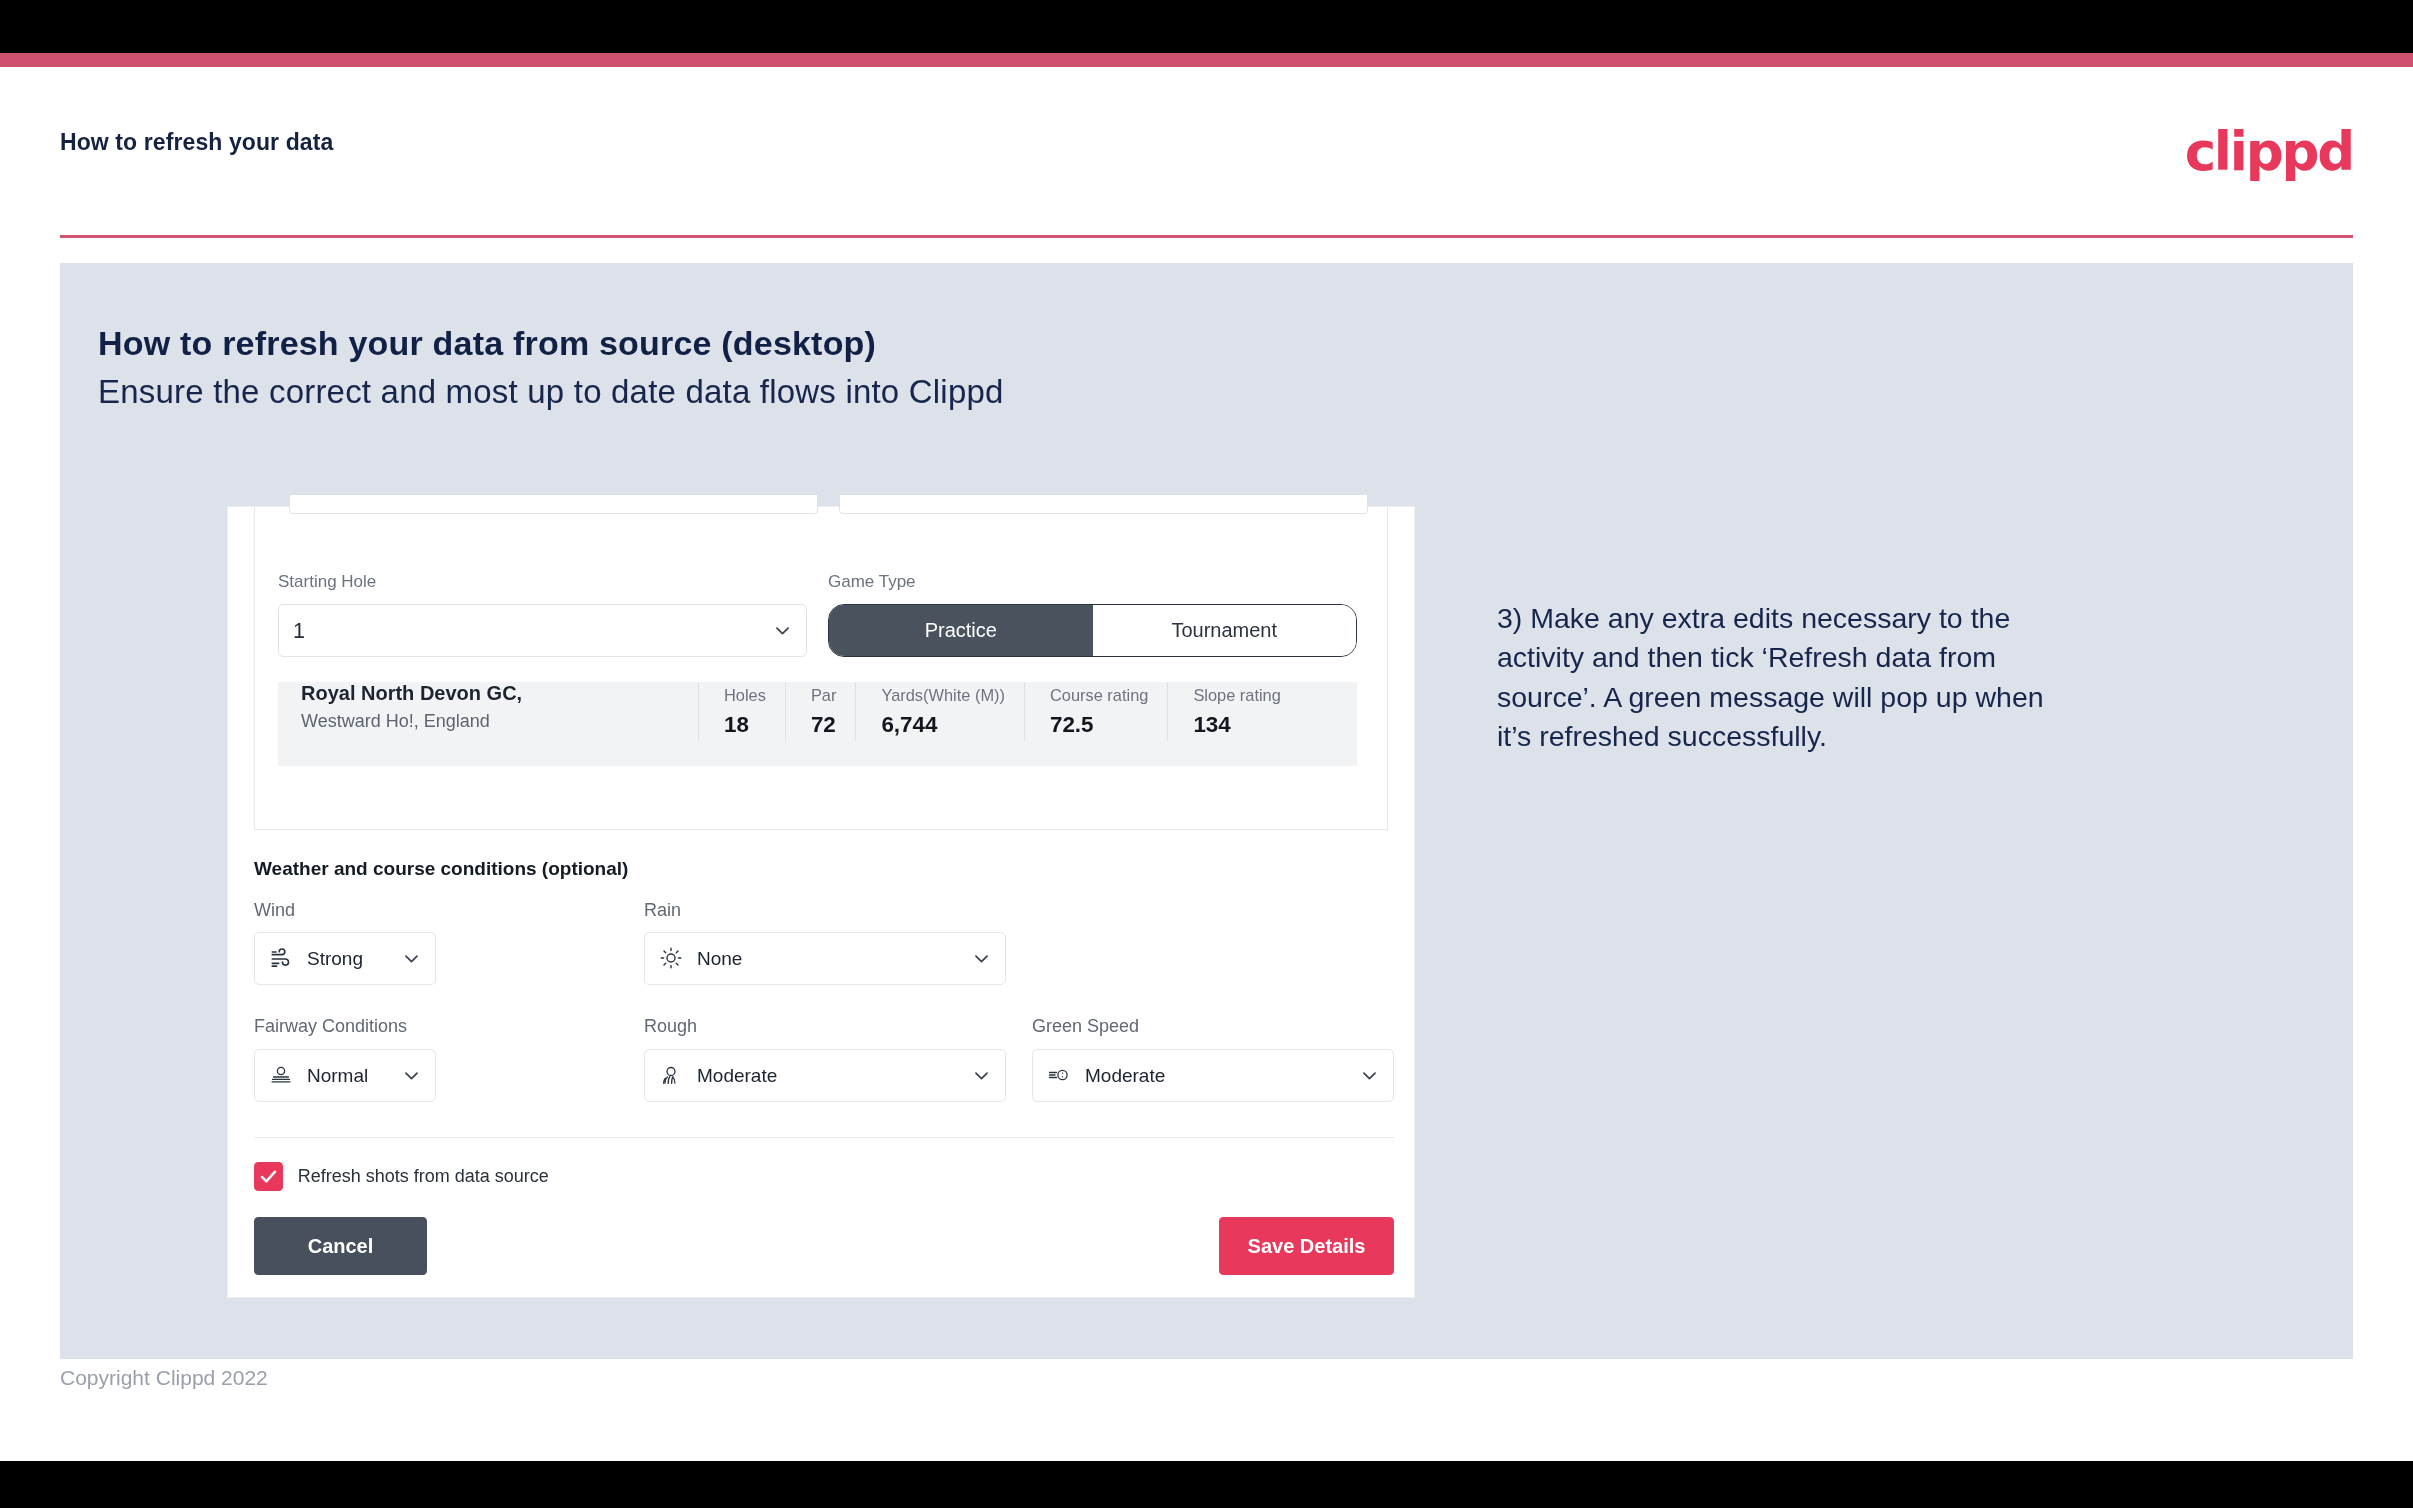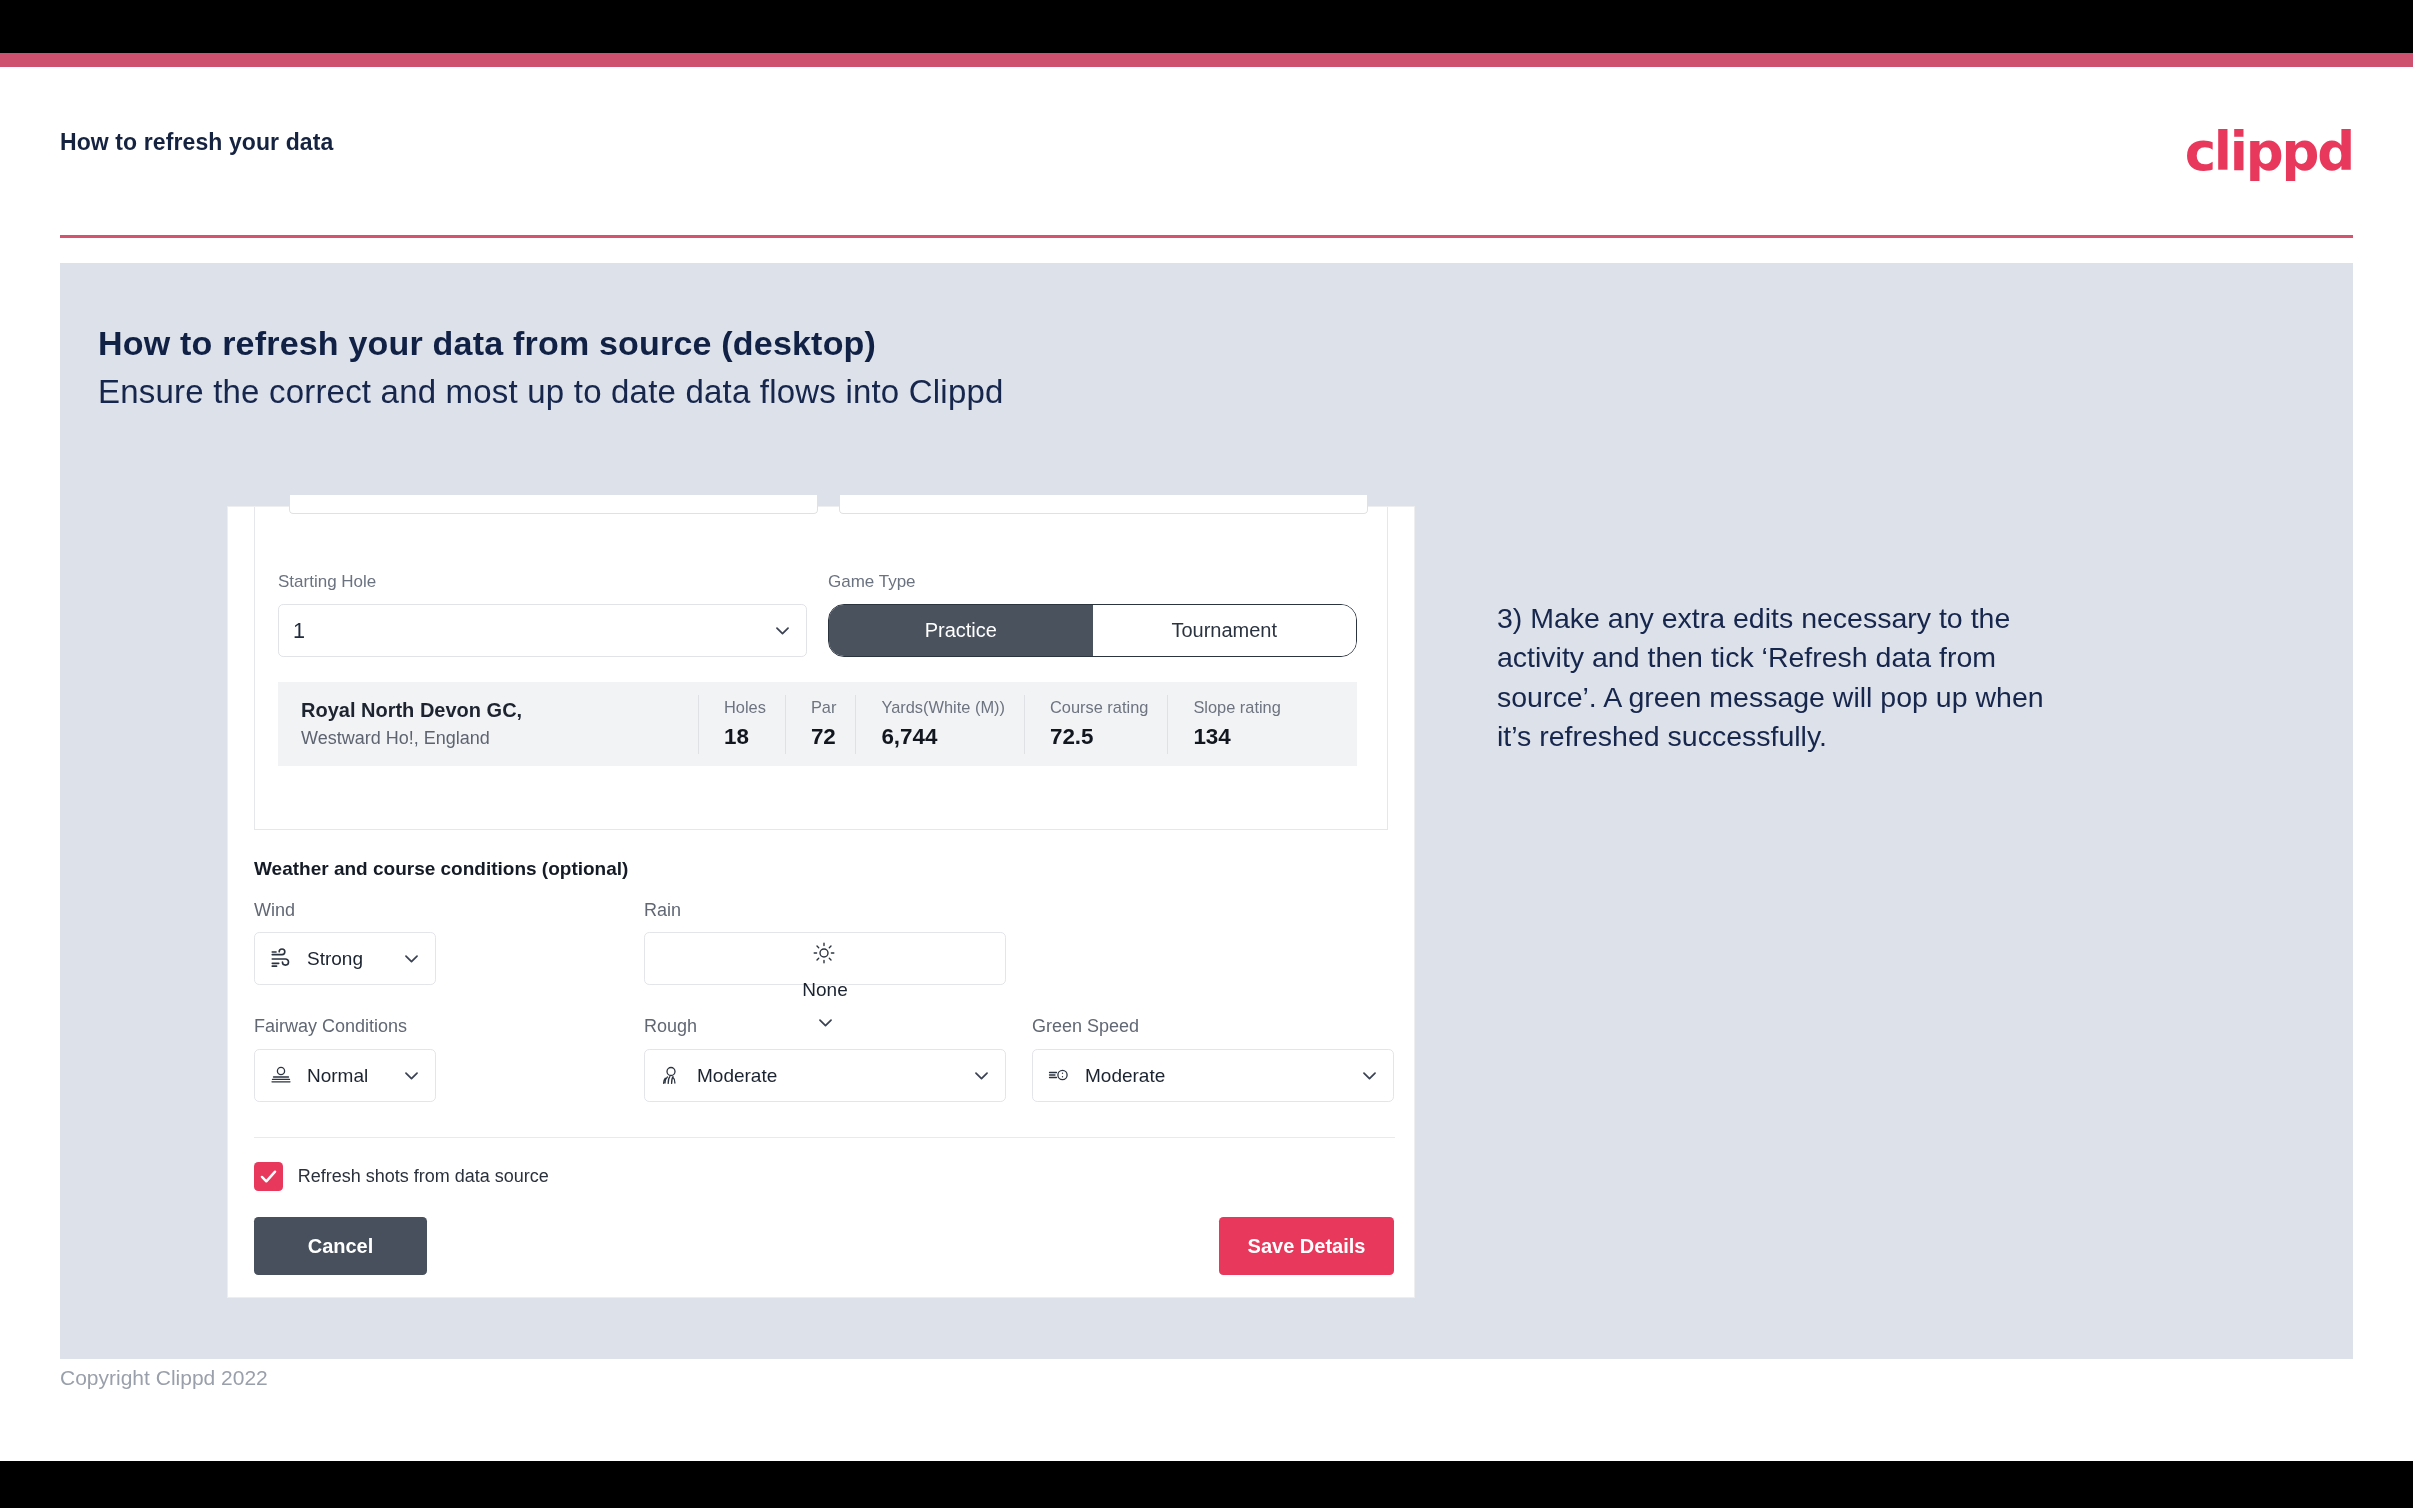--- a/index.html
+++ b/index.html
@@ -190,21 +190,20 @@
   .seg.active { background: #4a525e; color: #ffffff; }
   .seg.inactive { background: #ffffff; color: #2b3340; }
 
   
   .course-strip {
     position: absolute;
     left: 278px; top: 682px;
     width: 1079px; height: 84px;
     background: #f2f3f5;
     display: flex;
-    align-items: center;
     box-sizing: border-box;
   }
   .course-name-block { padding-left: 23px; width: 397px; }
   .course-name {
     font-size: 20px; font-weight: bold; color: #1d2430;
     margin-bottom: 6px;
   }
   .course-loc { font-size: 18px; color: #5d6470; }
   .stat {
     border-left: 0.9px solid #dfe1e5;
@@ -386,21 +385,21 @@
   </span>
   <span class="cond-value">Strong</span>
   <span class="chevron">
     <svg viewBox="0 0 24 24" width="19" height="19" fill="none" stroke="currentColor" stroke-width="2.2" stroke-linecap="round" stroke-linejoin="round">
         <polyline points="5 9 12 16 19 9"></polyline>
       </svg>
   </span>
 </div>
 
 <div class="cond-label" style="position:absolute;left:644px;top:900px;">Rain</div>
-<div class="cond-select" style="left:644px;top:932px;width:362px;flex-direction:column;">
+<div class="cond-select" style="left:644px;top:932px;width:362px;">
   <span class="cond-icon">
     <svg viewBox="0 0 24 24" width="24" height="24" fill="none" stroke="currentColor" stroke-width="1.4" stroke-linecap="round">
         <circle cx="12" cy="12" r="4"></circle>
         <path d="M12 2.2v2.4M12 19.4v2.4M2.2 12h2.4M19.4 12h2.4M5 5l1.7 1.7M17.3 17.3 19 19M19 5l-1.7 1.7M6.7 17.3 5 19"></path>
       </svg>
   </span>
   <span class="cond-value">None</span>
   <span class="chevron">
     <svg viewBox="0 0 24 24" width="19" height="19" fill="none" stroke="currentColor" stroke-width="2.2" stroke-linecap="round" stroke-linejoin="round">
         <polyline points="5 9 12 16 19 9"></polyline>

